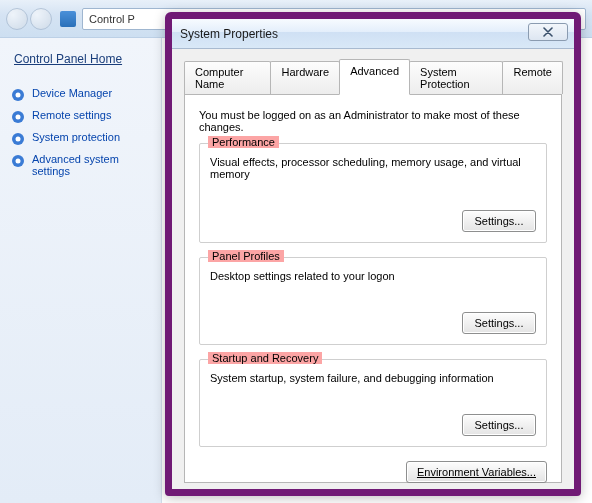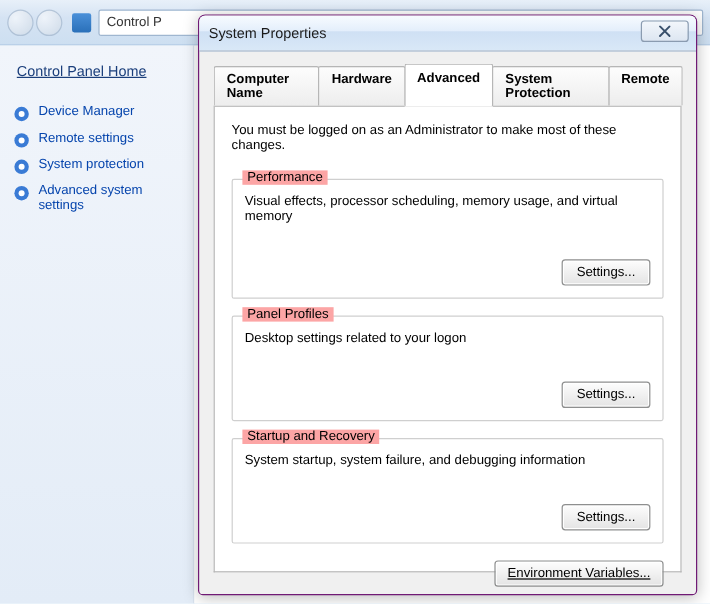--- a/index.html
+++ b/index.html
@@ -14,31 +14,31 @@
 .addr-icon { width: 16px; height: 16px; margin-right: 6px; background: linear-gradient(#4a90d9, #2a70b9); border-radius: 2px; }
 .breadcrumb { flex: 1; height: 22px; background: #fff; border: 1px solid #9fb6d0; border-radius: 2px; display: flex; align-items: center; padding: 0 6px; color: #333; gap: 4px; }
 .bg-body { display: flex; height: calc(100% - 38px); background: #fff; }
 .sidebar { width: 162px; background: linear-gradient(to bottom, #f1f5fb 0%, #e3ecf7 100%); padding: 14px 8px; border-right: 1px solid #d1ddeb; }
 .sidebar-home { color: #1a3e7b; font-size: 12px; margin-bottom: 18px; padding-left: 6px; text-decoration: underline; }
 .sidebar-item { display: flex; align-items: flex-start; gap: 6px; color: #0645ad; padding: 3px 2px; cursor: pointer; }
 .sb-icon { width: 16px; height: 16px; flex-shrink: 0; }
 .content-area { flex: 1; background: #fff; }
 
 
-.dialog { position: absolute; top: 12px; left: 165px; width: 416px; height: 484px; background: #f0f0f0; border: 1px solid #701a75; border-radius: 6px 6px 4px 4px; box-shadow: 0 2px 12px rgba(0,0,0,0.25); overflow: hidden; }
+.dialog { position: absolute; top: 12px; left: 165px; width: 416px; height: 484px; background: #f0f0f0; border: 7px solid #701a75; border-radius: 6px 6px 4px 4px; box-shadow: 0 2px 12px rgba(0,0,0,0.25); overflow: hidden; }
 .dlg-titlebar { height: 30px; background: linear-gradient(to bottom, #f7fbff 0%, #e3eefb 45%, #cfe0f4 46%, #d9e8f7 100%); border-bottom: 1px solid #a8bad0; display: flex; align-items: center; padding: 0 8px; position: relative; }
 .dlg-title { color: #1a1a1a; font-size: 12px; }
 .close-btn { position: absolute; right: 6px; top: 4px; width: 40px; height: 18px; border: 1px solid #8a9bb0; border-radius: 3px; background: linear-gradient(to bottom, #f2f6fb, #dde6f1); display: flex; align-items: center; justify-content: center; cursor: pointer; }
 .close-x { width: 10px; height: 10px; }
 .dlg-body { padding: 10px 12px 8px 12px; height: calc(100% - 58px); }
 .tabstrip { display: flex; border-bottom: 1px solid #b6b6b6; margin-bottom: 0; position: relative; }
-.tab { padding: 4px 10px; background: linear-gradient(to bottom, #fdfdfd, #ededed); border: 1px solid #b6b6b6; border-bottom: none; margin-right: -1px; margin-top: 2px; border-radius: 2px 2px 0 0; cursor: pointer; position: relative; font-weight: bold; }
+.tab { padding: 4px 10px; background: linear-gradient(to bottom, #fdfdfd, #ededed); border: 1px solid #b6b6b6; border-bottom: none; margin-right: -1px; margin-top: 2px; border-radius: 2px 2px 0 0; cursor: pointer; position: relative; }
 .tab.active { background: #fff; margin-top: 0; padding-top: 5px; padding-bottom: 5px; z-index: 2; border-bottom: 1px solid #fff; margin-bottom: -1px; }
 .tab-panel { background: #fff; border: 1px solid #b6b6b6; border-top: none; padding: 14px 14px 10px 14px; height: 388px; }
-.intro { color: #000; margin-bottom: 22px; font-size: 11px; }
+.intro { color: #000; margin-bottom: 10px; font-size: 11px; }
 .groupbox { border: 1px solid #cfcfcf; border-radius: 2px; padding: 12px 10px 10px 10px; margin-bottom: 14px; position: relative; }
 .gb-title { position: absolute; top: -8px; left: 8px; background: #fca5a5; padding: 0 4px; color: #000; }
 .gb-desc { color: #000; margin-bottom: 30px; }
 .gb-actions { display: flex; justify-content: flex-end; }
 .btn { min-width: 74px; height: 22px; padding: 0 10px; background: linear-gradient(to bottom, #fdfdfd, #e4e4e4); border: 1px solid #8e8f8f; border-radius: 3px; cursor: pointer; font-size: 11px; color: #000; box-shadow: 0 0 0 1px #fff inset; }
 .btn:disabled { color: #9a9a9a; background: linear-gradient(to bottom, #f7f7f7, #ececec); border-color: #c2c2c2; cursor: default; }
 .env-row { display: flex; justify-content: flex-end; margin-top: 6px; text-decoration: underline; }
 .dlg-footer { height: 30px; border-top: 1px solid #cfcfcf; display: flex; justify-content: flex-end; align-items: center; gap: 8px; padding: 0 12px; background: #f0f0f0; }
 
 svg { display: block; }

